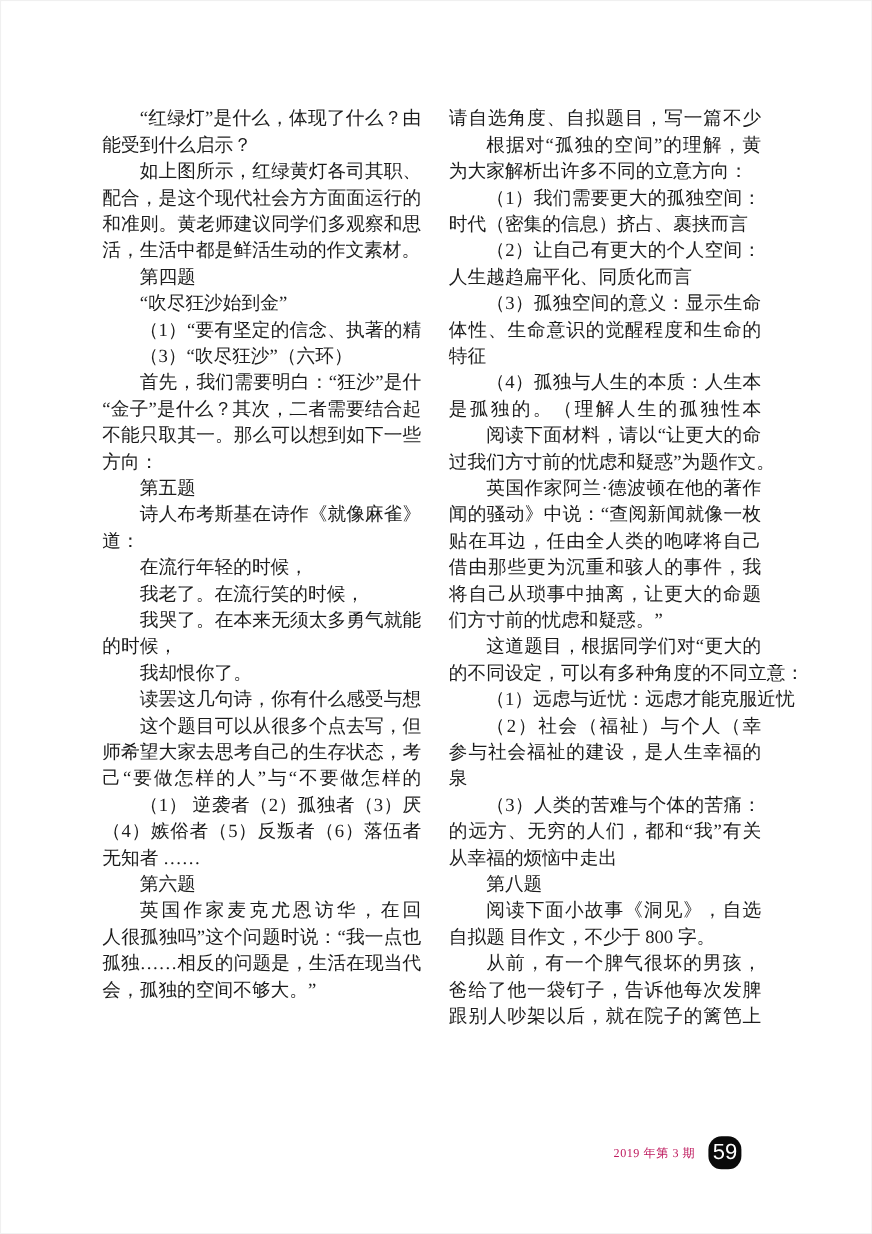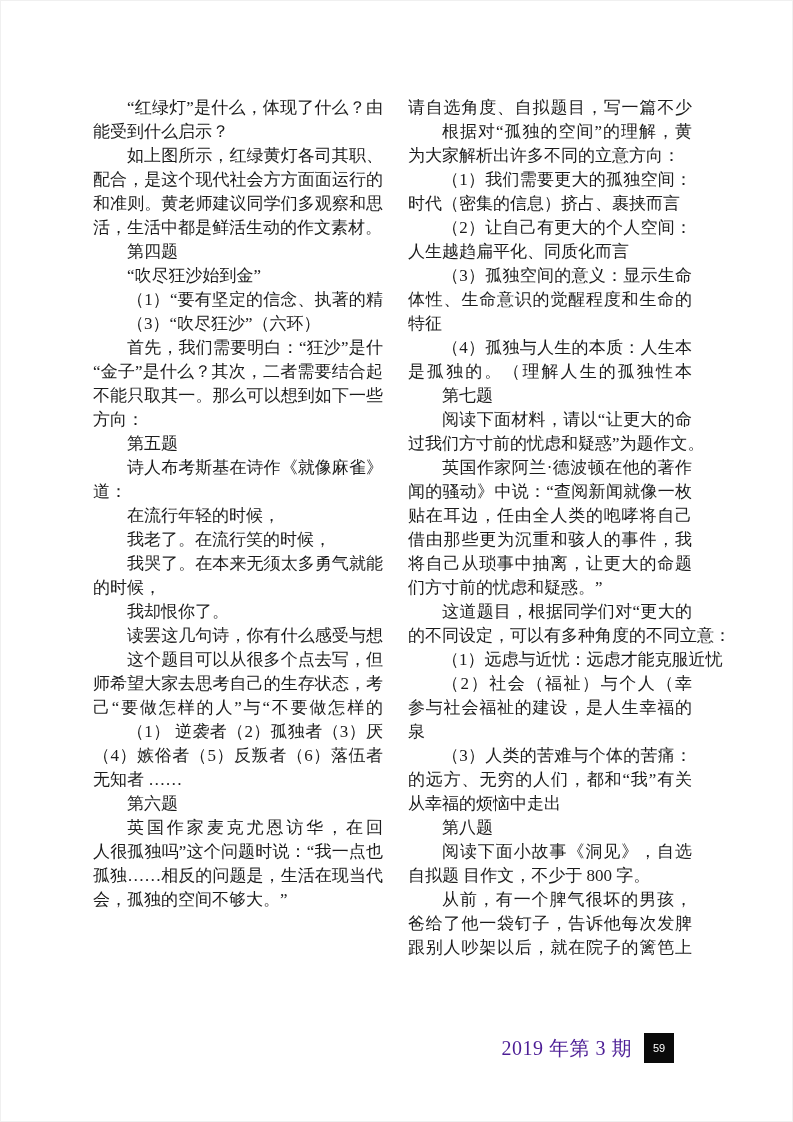--- a/index.html
+++ b/index.html
@@ -47,33 +47,34 @@
   }
   .footer{
     position:absolute;
     top:1032px;
     right:118px;
     display:flex;
     align-items:center;
     gap:12px;
   }
   .issue{
-    font-size:20px;
-    color:#4c1d95;
+    font-size:11px;
+    color:#be185d;
     letter-spacing:0.5px;
   }
   .pagenum{
     width:30px;height:30px;
     background:#0a0a0a;
     color:#ffffff;
     font-family:"Liberation Sans","DejaVu Sans",sans-serif;
-    font-size:11px;
+    font-size:20px;
     display:flex;
     align-items:center;
     justify-content:center;
+    border-radius:12px;
   }
 </style>
 </head>
 <body>
 
 <div class="page">
 
   <div class="col col-left">
       <div class="tline i j">“红绿灯”是什么，体现了什么？由此</div>
       <div class="tline">能受到什么启示？</div>
@@ -117,21 +118,20 @@
       <div class="tline">为大家解析出许多不同的立意方向：</div>
       <div class="tline i j">（1）我们需要更大的孤独空间：针对</div>
       <div class="tline">时代（密集的信息）挤占、裹挟而言</div>
       <div class="tline i j">（2）让自己有更大的个人空间：针对</div>
       <div class="tline">人生越趋扁平化、同质化而言</div>
       <div class="tline i j">（3）孤独空间的意义：显示生命的主</div>
       <div class="tline j">体性、生命意识的觉醒程度和生命的个性化</div>
       <div class="tline">特征</div>
       <div class="tline i j">（4）孤独与人生的本质：人生本质上</div>
       <div class="tline j">是孤独的。（理解人生的孤独性本质，才能</div>
-      <div class="tline i">第七题</div>
       <div class="tline i j">阅读下面材料，请以“让更大的命题盖</div>
       <div class="tline">过我们方寸前的忧虑和疑惑”为题作文。</div>
       <div class="tline i j">英国作家阿兰·德波顿在他的著作《新</div>
       <div class="tline j">闻的骚动》中说：“查阅新闻就像一枚海贝</div>
       <div class="tline j">贴在耳边，任由全人类的咆哮将自己淹没。</div>
       <div class="tline j">借由那些更为沉重和骇人的事件，我们得以</div>
       <div class="tline j">将自己从琐事中抽离，让更大的命题盖过我</div>
       <div class="tline">们方寸前的忧虑和疑惑。”</div>
       <div class="tline i j">这道题目，根据同学们对“更大的命题”</div>
       <div class="tline">的不同设定，可以有多种角度的不同立意：</div>

